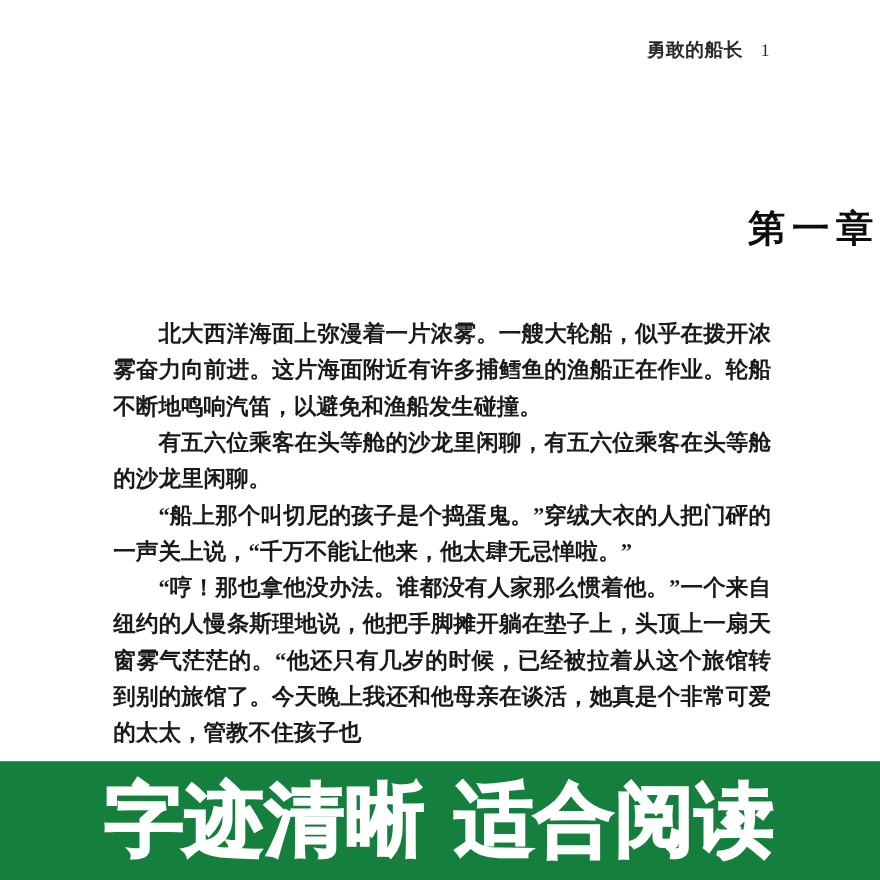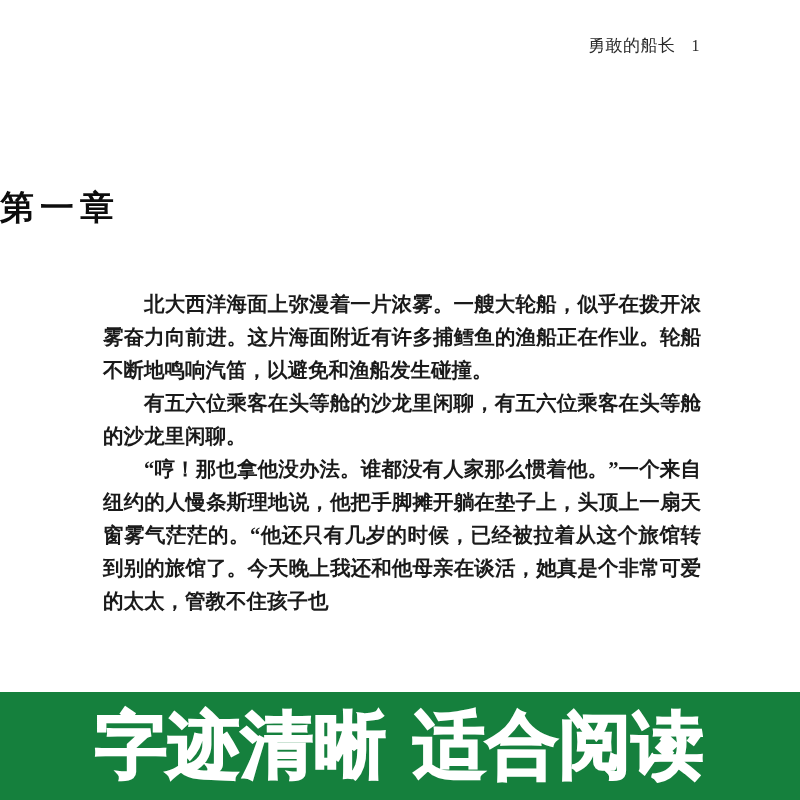--- a/index.html
+++ b/index.html
@@ -28,34 +28,35 @@
     left: 103px;
     right: 100px;
     text-align: right;
     font-size: 17px;
     color: #2b2b2b;
     letter-spacing: 0.5px;
     white-space: nowrap;
   }
   .running-header .header-title {
     font-family: "Liberation Serif", "DejaVu Serif", serif;
+    font-weight: bold;
   }
   .running-header .header-pageno {
     display: inline-block;
     margin-left: 16px;
     font-size: 16px;
   }
 
   
   .chapter-title {
     position: absolute;
     top: 185px;
     left: 0;
     width: 800px;
-    text-align: left;
+    text-align: right;
     font-size: 34px;
     font-weight: bold;
     color: #0d0d0d;
     letter-spacing: 6px;
     font-family: "Liberation Serif", "DejaVu Serif", serif;
   }
 
   
   .body-text {
     position: absolute;
@@ -112,20 +113,21 @@
 
   <div class="running-header">
     <span class="header-title">勇敢的船长</span><span class="header-pageno">1</span>
   </div>
 
   <div class="chapter-title">第一章</div>
 
   <div class="body-text">
     <p>北大西洋海面上弥漫着一片浓雾。一艘大轮船，似乎在拨开浓雾奋力向前进。这片海面附近有许多捕鳕鱼的渔船正在作业。轮船不断地鸣响汽笛，以避免和渔船发生碰撞。</p>
     <p>有五六位乘客在头等舱的沙龙里闲聊，有五六位乘客在头等舱的沙龙里闲聊。</p>
+    <p>“船上那个叫切尼的孩子是个捣蛋鬼。”穿绒大衣的人把门砰的一声关上说，“千万不能让他来，他太肆无忌惮啦。”</p>
     <p>“哼！那也拿他没办法。谁都没有人家那么惯着他。”一个来自纽约的人慢条斯理地说，他把手脚摊开躺在垫子上，头顶上一扇天窗雾气茫茫的。“他还只有几岁的时候，已经被拉着从这个旅馆转到别的旅馆了。今天晚上我还和他母亲在谈活，她真是个非常可爱的太太，管教不住孩子也</p>
   </div>
 
   <div class="promo-banner">
     <div class="promo-text">字迹清晰 适合阅读</div>
   </div>
 
 </div>
 
 </body></html>

